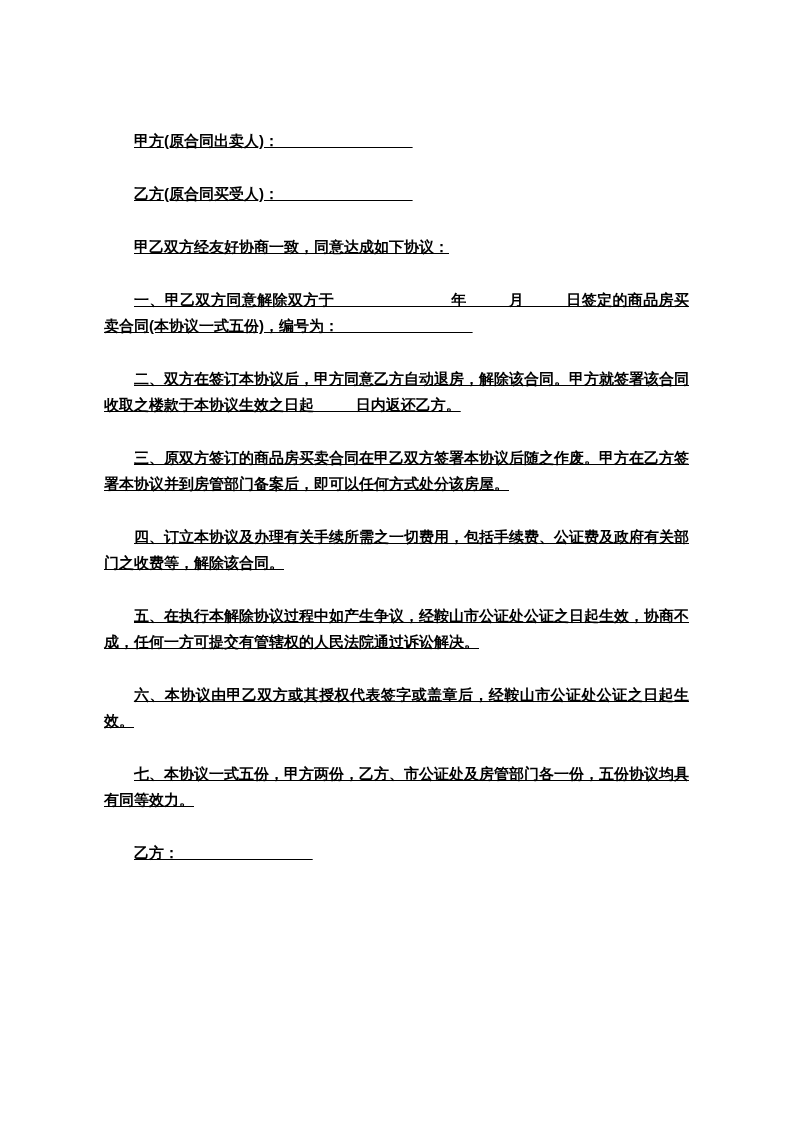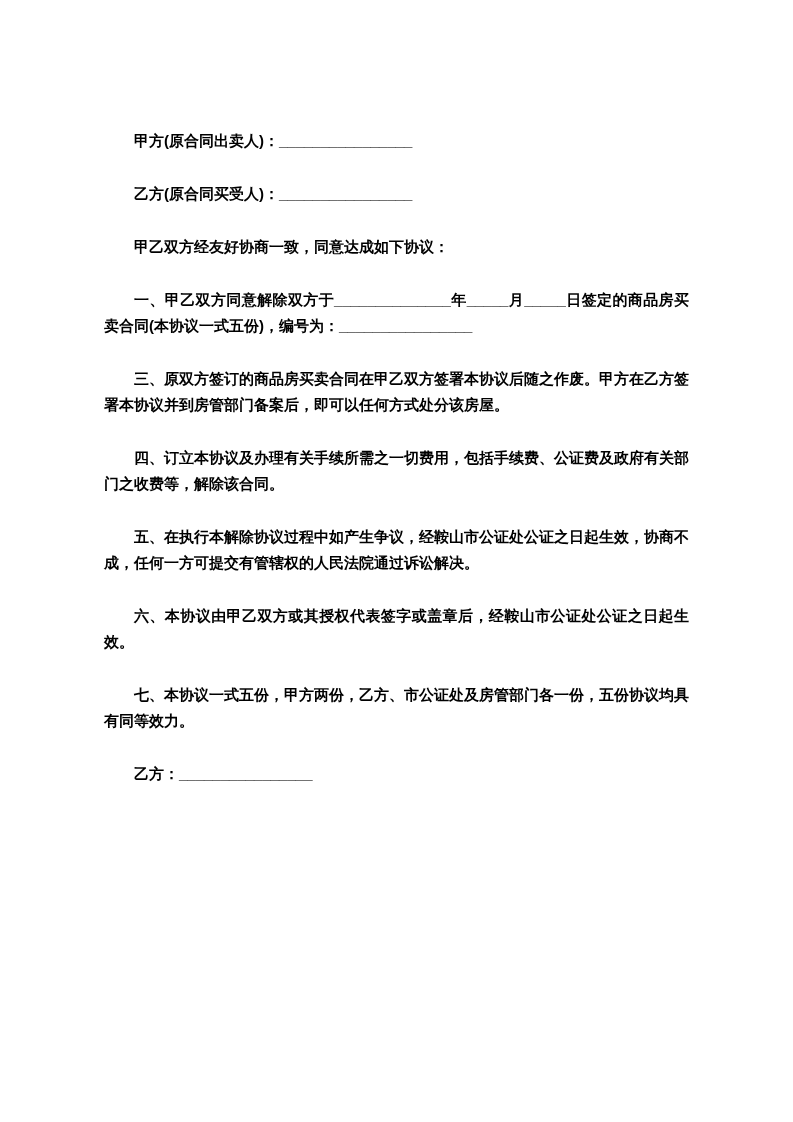--- a/index.html
+++ b/index.html
@@ -10,38 +10,40 @@
   .page {
     position: relative;
     width: 793px;
     height: 1122px;
     box-sizing: border-box;
     padding: 128px 104px 40px 104px;
     background: #ffffff;
     color: #000000;
     font-family: "Liberation Sans", "DejaVu Sans", sans-serif;
     overflow: hidden;
+    text-decoration: underline;
   }
   .page p {
     margin: 0 0 27px 0;
     font-size: 15px;
     line-height: 26px;
     font-weight: bold;
     text-indent: 2em;
     text-align: justify;
     word-break: break-all;
   }
 </style>
 </head>
 <body>
 
 <div class="page">
   <p>甲方(原合同出卖人)：________________</p>
   <p>乙方(原合同买受人)：________________</p>
   <p>甲乙双方经友好协商一致，同意达成如下协议：</p>
   <p>一、甲乙双方同意解除双方于______________年_____月_____日签定的商品房买卖合同(本协议一式五份)，编号为：________________</p>
+  <p>二、双方在签订本协议后，甲方同意乙方自动退房，解除该合同。甲方就签署该合同收取之楼款于本协议生效之日起_____日内返还乙方。</p>
   <p>三、原双方签订的商品房买卖合同在甲乙双方签署本协议后随之作废。甲方在乙方签署本协议并到房管部门备案后，即可以任何方式处分该房屋。</p>
   <p>四、订立本协议及办理有关手续所需之一切费用，包括手续费、公证费及政府有关部门之收费等，解除该合同。</p>
   <p>五、在执行本解除协议过程中如产生争议，经鞍山市公证处公证之日起生效，协商不成，任何一方可提交有管辖权的人民法院通过诉讼解决。</p>
   <p>六、本协议由甲乙双方或其授权代表签字或盖章后，经鞍山市公证处公证之日起生效。</p>
   <p>七、本协议一式五份，甲方两份，乙方、市公证处及房管部门各一份，五份协议均具有同等效力。</p>
   <p>乙方：________________</p>
 </div>
 
 </body></html>

